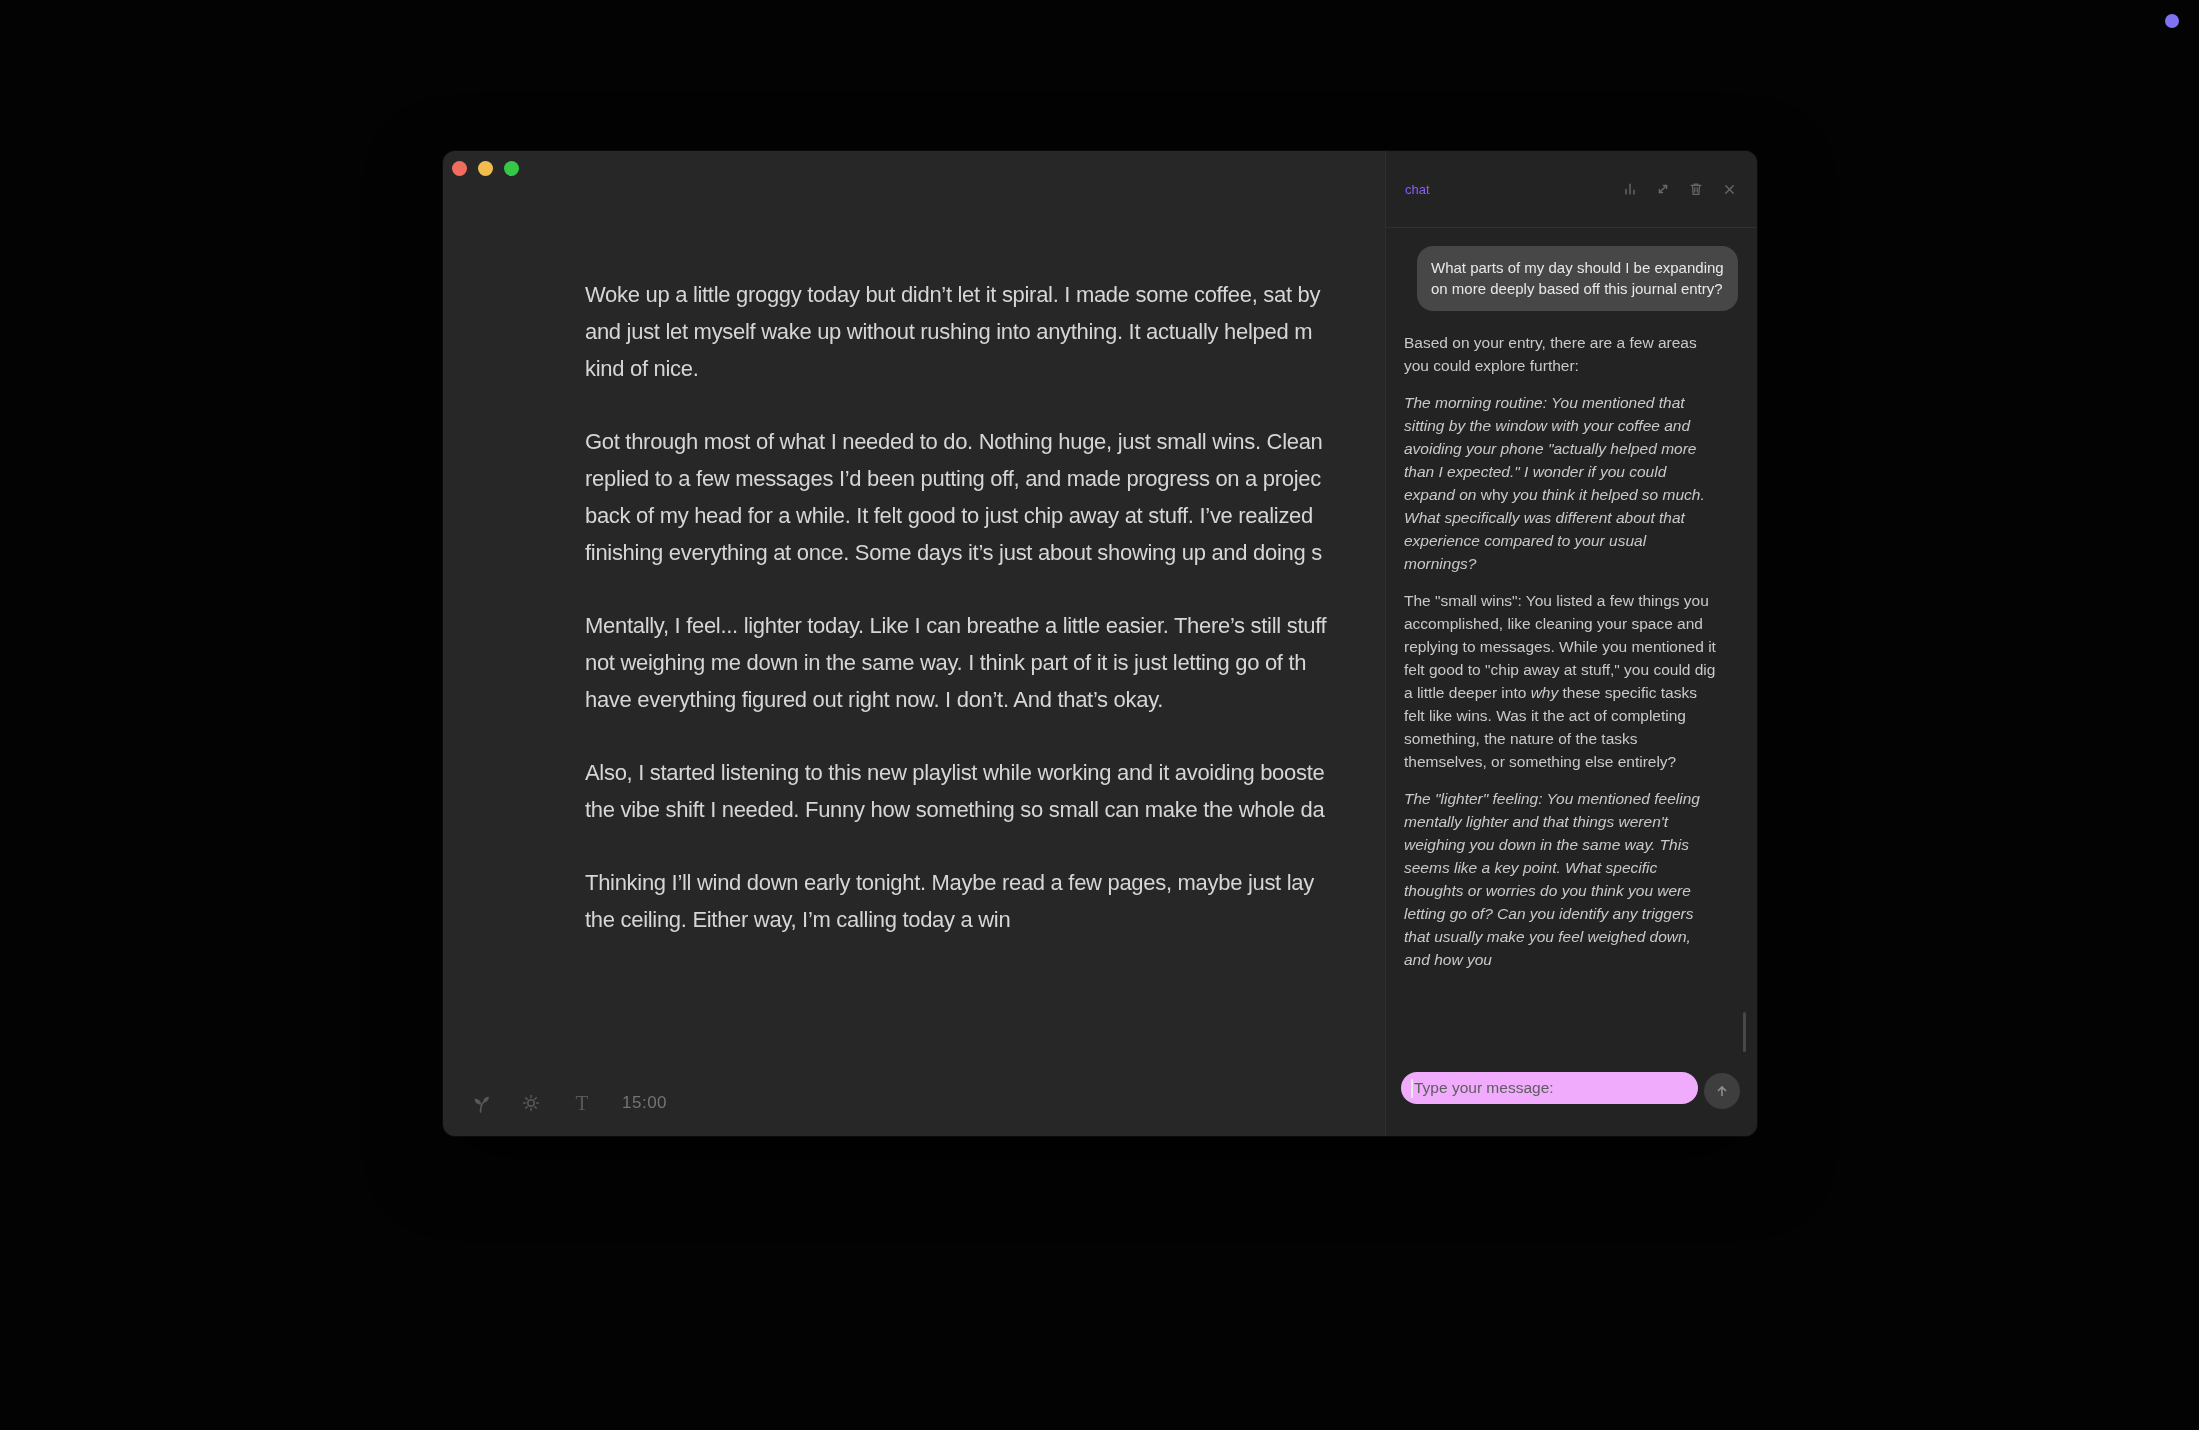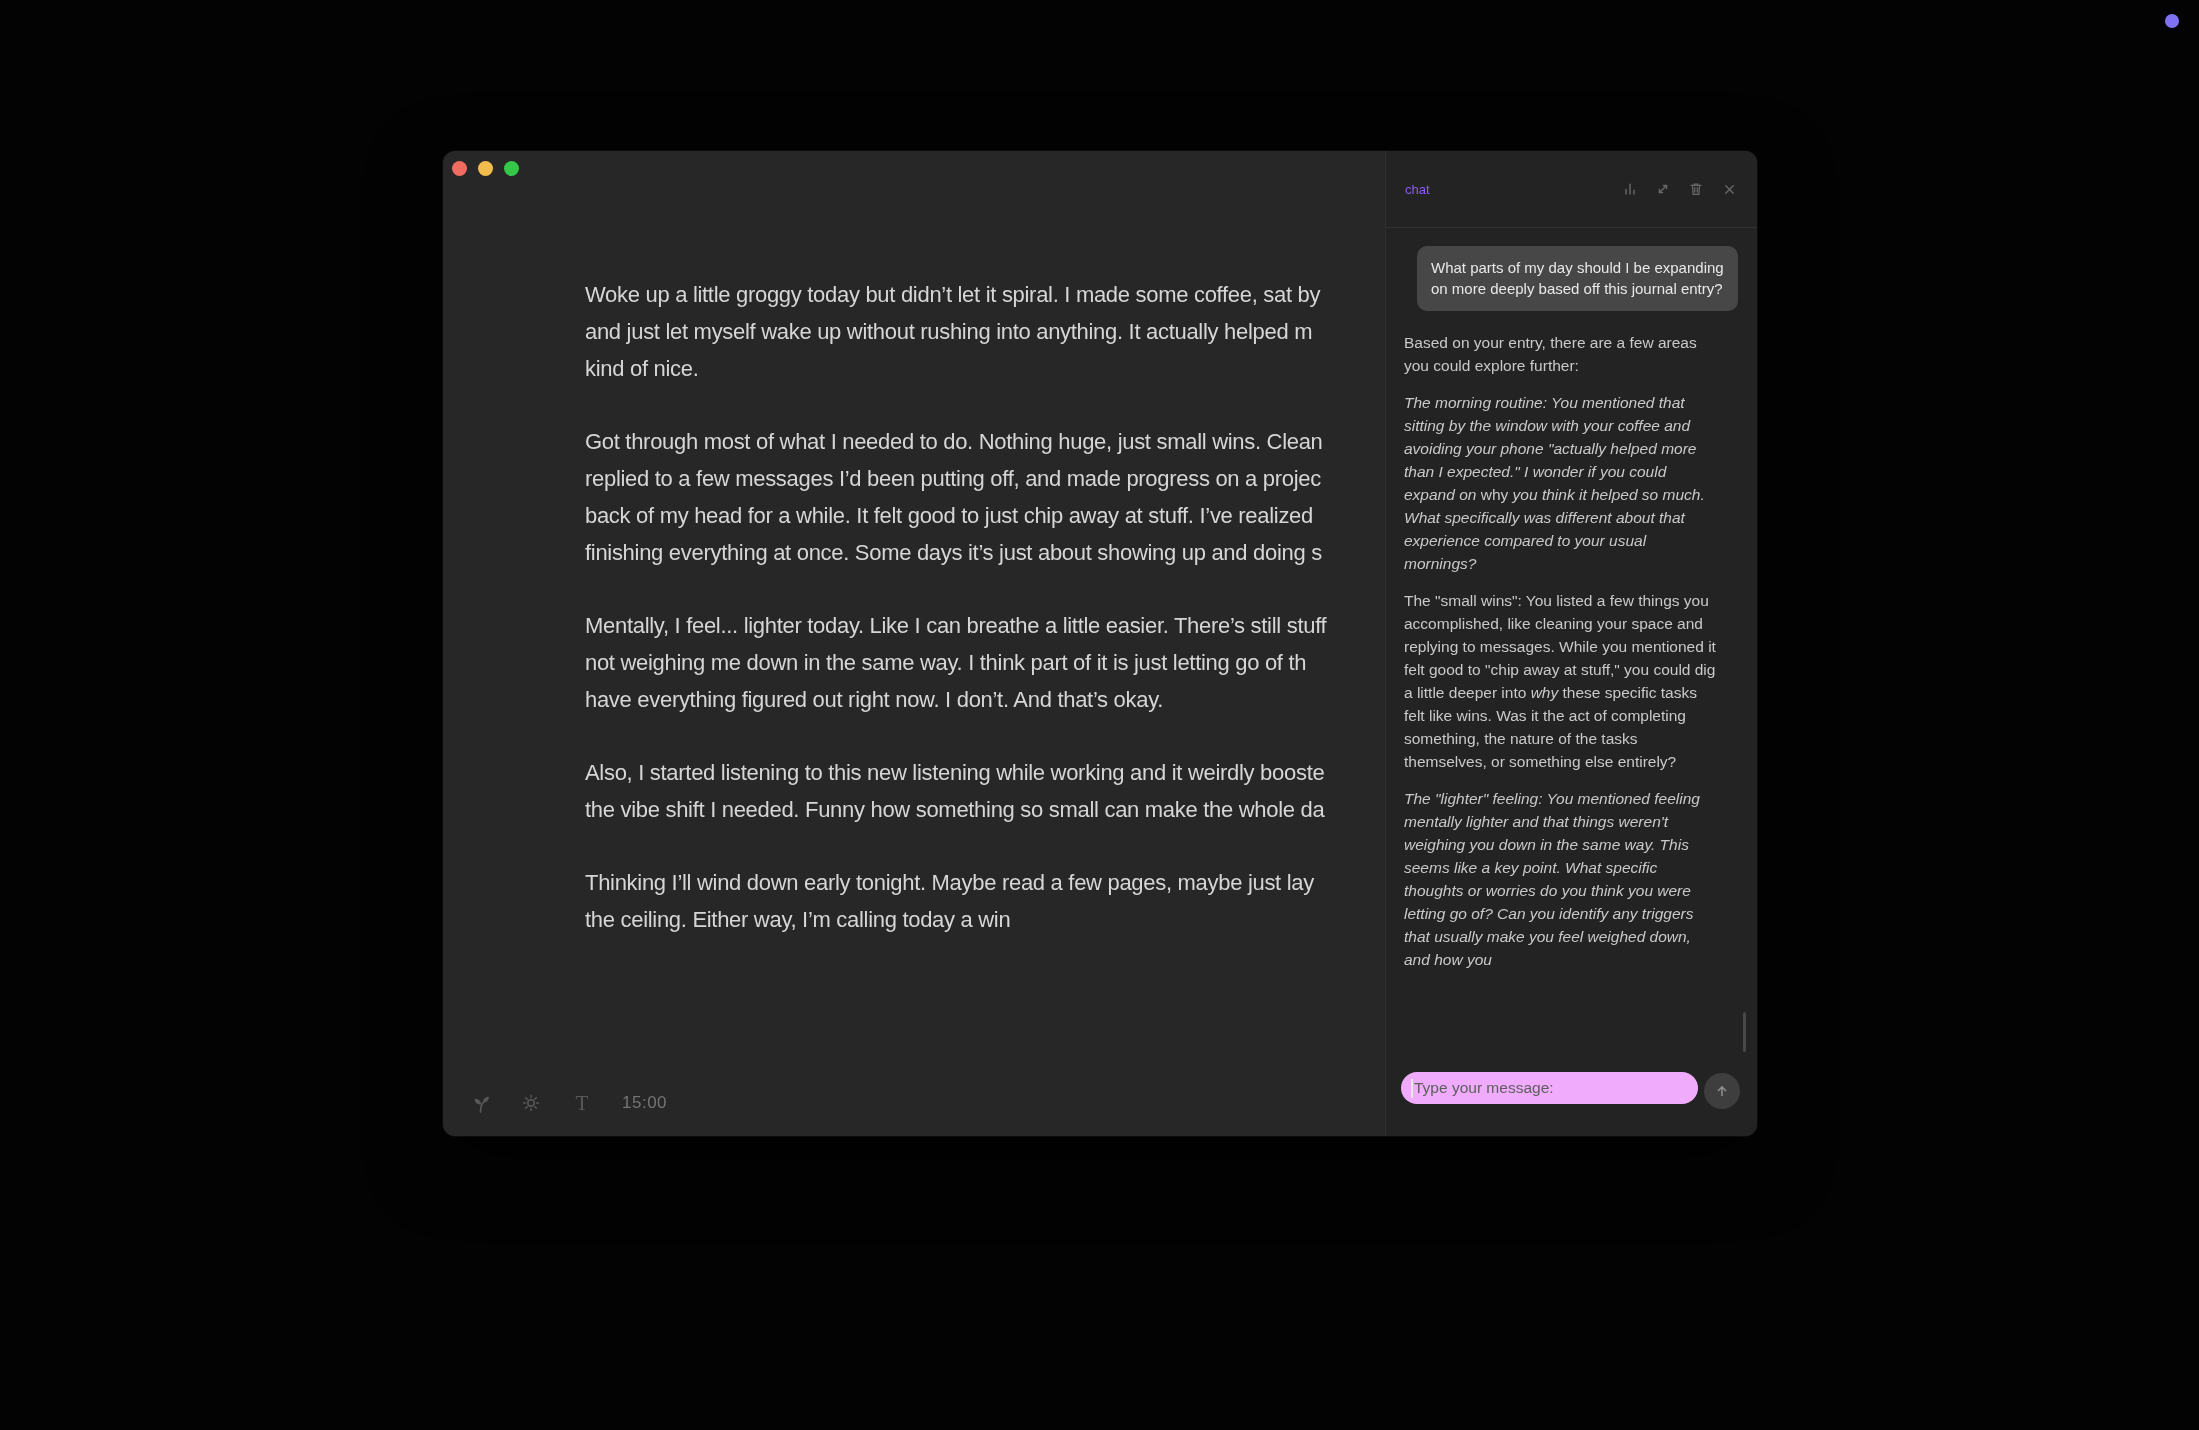--- a/index.html
+++ b/index.html
@@ -42,21 +42,21 @@
     display:flex; align-items:center; padding:0 19px;
     border-bottom:1px solid rgba(255,255,255,0.07); }
   .chat-title { font-size:13px; color:#8b5cf6; }
   .chat-header-icons { margin-left:auto; display:flex; align-items:center; gap:15px; }
   .hicon { width:18px; height:18px; background:none; border:none; padding:0;
     color:#686868; cursor:pointer; display:flex; align-items:center; justify-content:center; }
 
   .messages { position:absolute; top:78px; left:0; right:0; bottom:76px;
     padding:17px 19px 0 18px; overflow:hidden; }
 
-  .bubble-user { margin-left:auto; width:321px; background:#474747; border-radius:10px;
+  .bubble-user { margin-left:auto; width:321px; background:#474747; border-radius:16px;
     padding:11px 14px 12px; font-size:15px; line-height:21px; color:#e8e8e8; }
 
   .assistant { margin-top:20px; width:312px; font-size:15.5px; line-height:23px;
     color:#c9c9c9; }
   .apara { margin-bottom:14px; }
   .apara .it { font-style:italic; }
 
   .scroll-thumb { position:absolute; right:11px; bottom:84px; width:3px; height:40px;
     border-radius:2px; background:rgba(255,255,255,0.17); }
 
@@ -97,21 +97,21 @@
             <div class="jline">replied to a few messages I’d been putting off, and made progress on a projec</div>
             <div class="jline">back of my head for a while. It felt good to just chip away at stuff. I’ve realized</div>
             <div class="jline">finishing everything at once. Some days it’s just about showing up and doing s</div>
           </div>
           <div class="jpara">
             <div class="jline">Mentally, I feel... lighter today. Like I can breathe a little easier. There’s still stuff</div>
             <div class="jline">not weighing me down in the same way. I think part of it is just letting go of th</div>
             <div class="jline">have everything figured out right now. I don’t. And that’s okay.</div>
           </div>
           <div class="jpara">
-            <div class="jline">Also, I started listening to this new listening while working and it weirdly booste</div>
+            <div class="jline">Also, I started listening to this new playlist while working and it avoiding booste</div>
             <div class="jline">the vibe shift I needed. Funny how something so small can make the whole da</div>
           </div>
           <div class="jpara">
             <div class="jline">Thinking I’ll wind down early tonight. Maybe read a few pages, maybe just lay</div>
             <div class="jline">the ceiling. Either way, I’m calling today a win</div>
           </div>
         </div>
 
       <div class="journal-toolbar">
         <button class="tool-btn">

